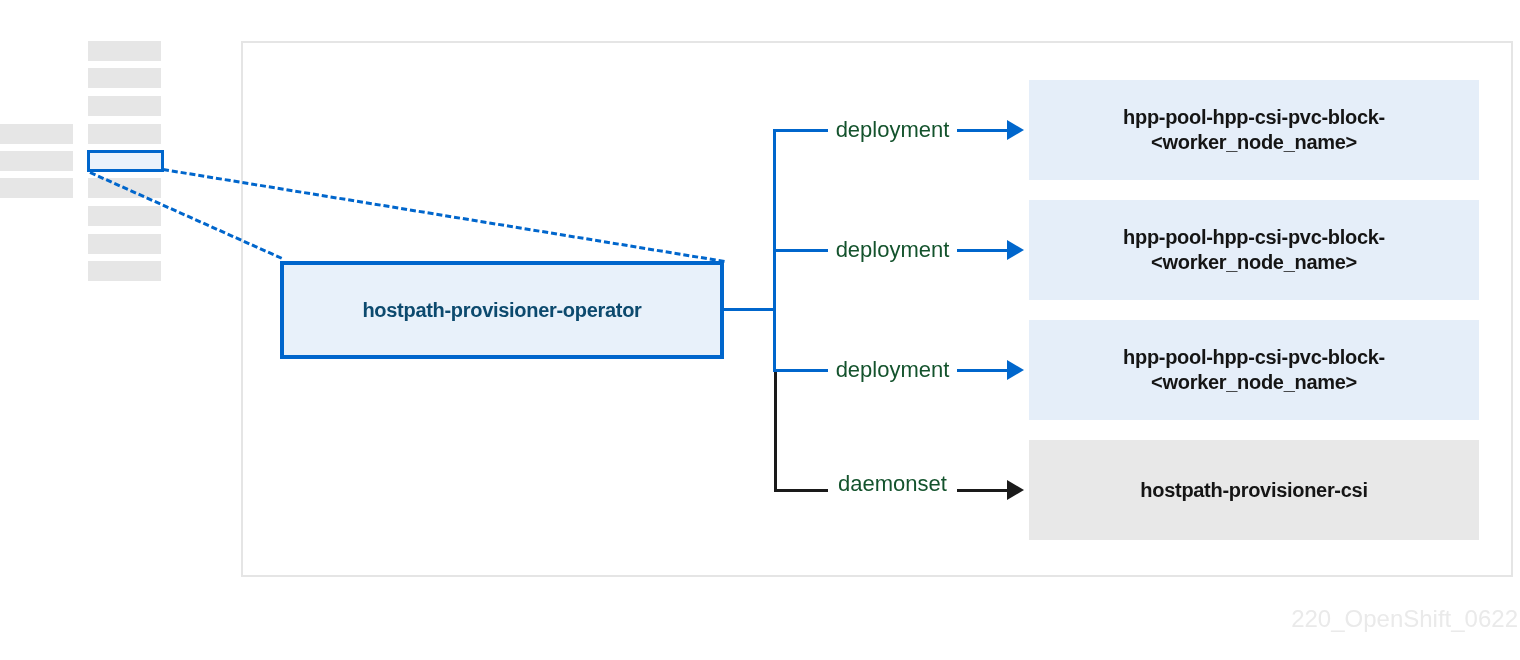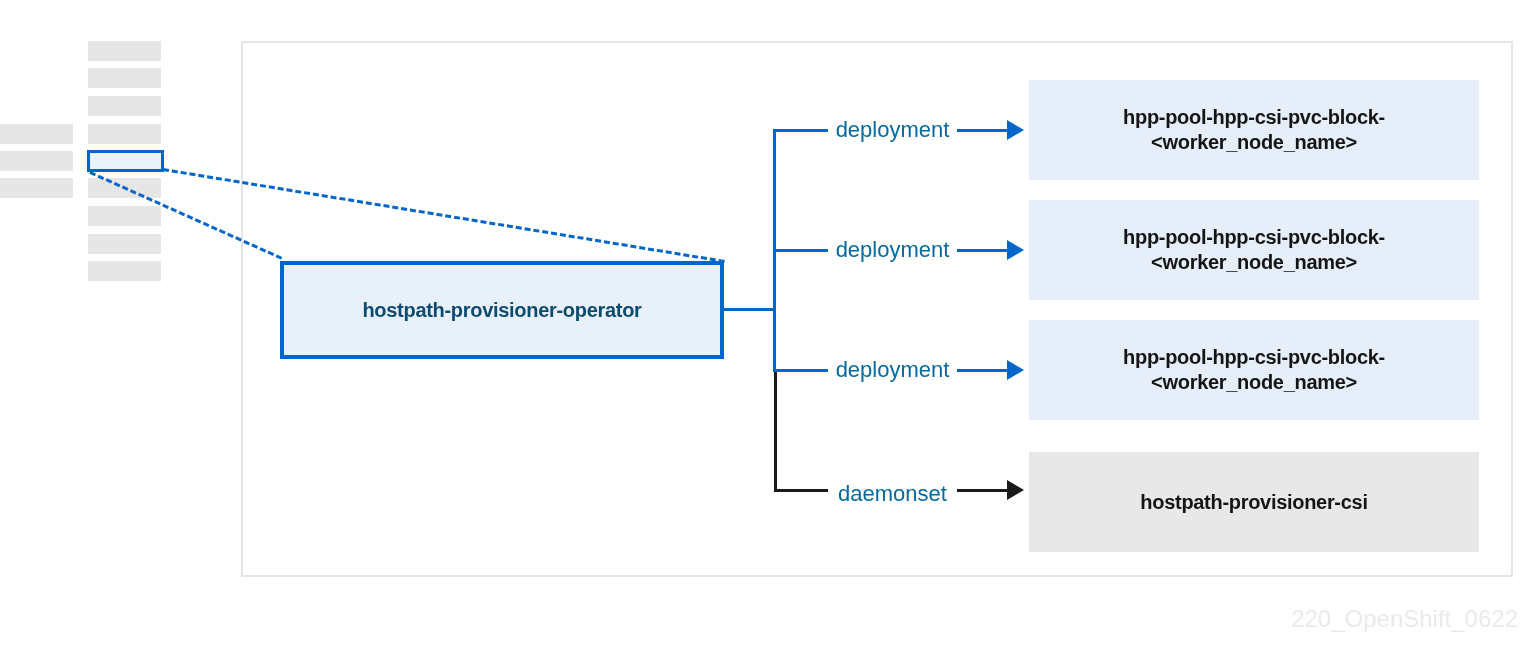--- a/index.html
+++ b/index.html
@@ -25,21 +25,21 @@
     display:flex;align-items:center;justify-content:center;
   }
   .op-label{
     position:static;font-size:20px;font-weight:bold;letter-spacing:-0.3px;color:#0c4a6e;
   }
   .line{background:#0066cc;}
   .line.black{background:#1a1a1a;}
   .branch-label{
     left:828px;width:129px;height:30px;
     display:flex;align-items:center;justify-content:center;
-    font-size:22px;color:#0369a1;position:absolute;
+    font-size:22px;color:#14532d;position:absolute;
   }
   .arrow-line{left:957px;width:51px;height:3px;}
   .arrow-head{
     width:0;height:0;left:1007px;
     border-top:10px solid transparent;border-bottom:10px solid transparent;
     border-left:17px solid #0066cc;
   }
   .arrow-head.black{border-left-color:#1a1a1a;}
   .tbox{
     left:1029px;width:450px;height:100px;
@@ -96,35 +96,35 @@
   <div class="branch-label" style="top:235px">deployment</div>
   <div class="line arrow-line" style="top:248.5px"></div>
   <div class="arrow-head" style="top:240px"></div>
 
   <div class="line" style="left:773px;top:368.5px;width:55px;height:3px"></div>
   <div class="branch-label" style="top:355px">deployment</div>
   <div class="line arrow-line" style="top:368.5px"></div>
   <div class="arrow-head" style="top:360px"></div>
 
   <div class="line black" style="left:774px;top:489px;width:54px;height:3px"></div>
-  <div class="branch-label" style="top:479px">daemonset</div>
+  <div class="branch-label" style="top:469px">daemonset</div>
   <div class="line black arrow-line" style="top:488.5px"></div>
   <div class="arrow-head black" style="top:480px"></div>
 
   <div class="tbox blue" style="top:80px">
     <span>hpp-pool-hpp-csi-pvc-block-</span>
     <span>&lt;worker_node_name&gt;</span>
   </div>
   <div class="tbox blue" style="top:200px">
     <span>hpp-pool-hpp-csi-pvc-block-</span>
     <span>&lt;worker_node_name&gt;</span>
   </div>
   <div class="tbox blue" style="top:320px">
     <span>hpp-pool-hpp-csi-pvc-block-</span>
     <span>&lt;worker_node_name&gt;</span>
   </div>
-  <div class="tbox gray" style="top:452px">
+  <div class="tbox gray" style="top:440px">
     <span>hostpath-provisioner-csi</span>
   </div>
 
   <div class="watermark">220_OpenShift_0622</div>
 
 </div>
 
 </body></html>

